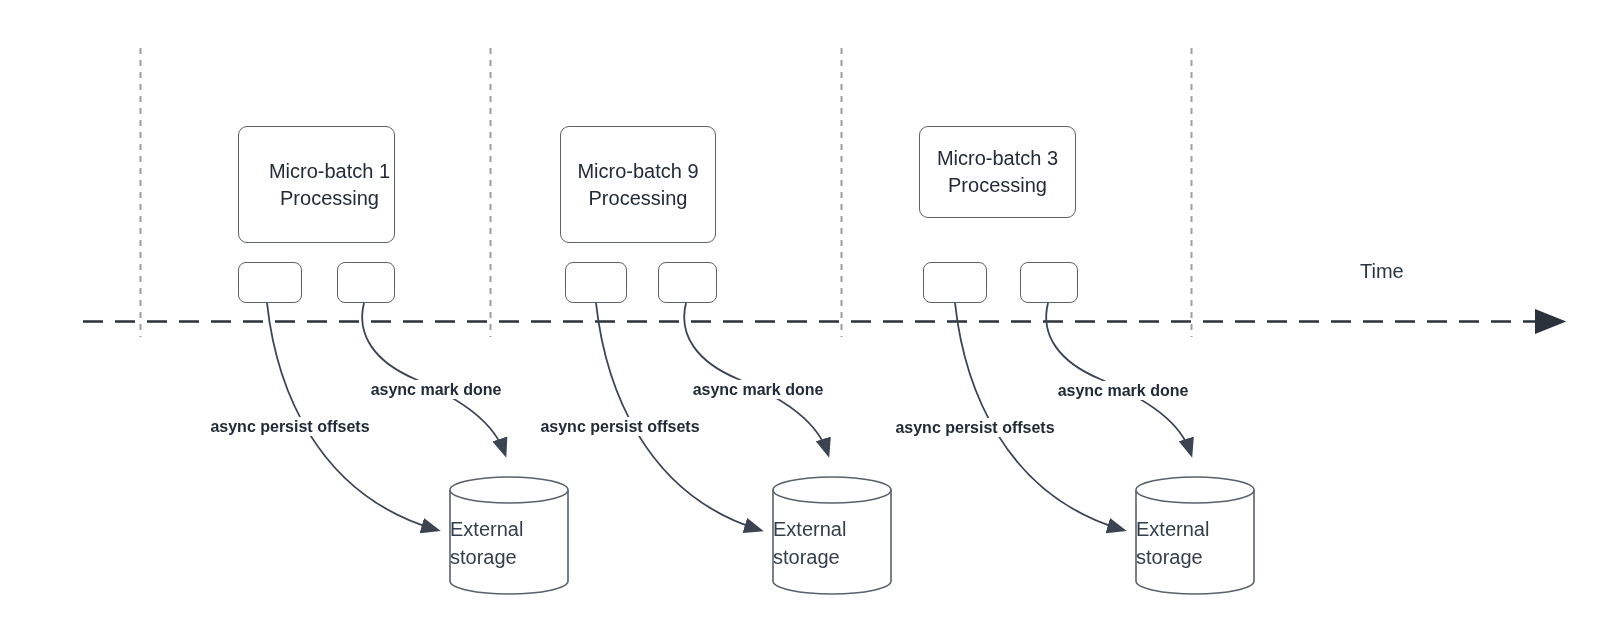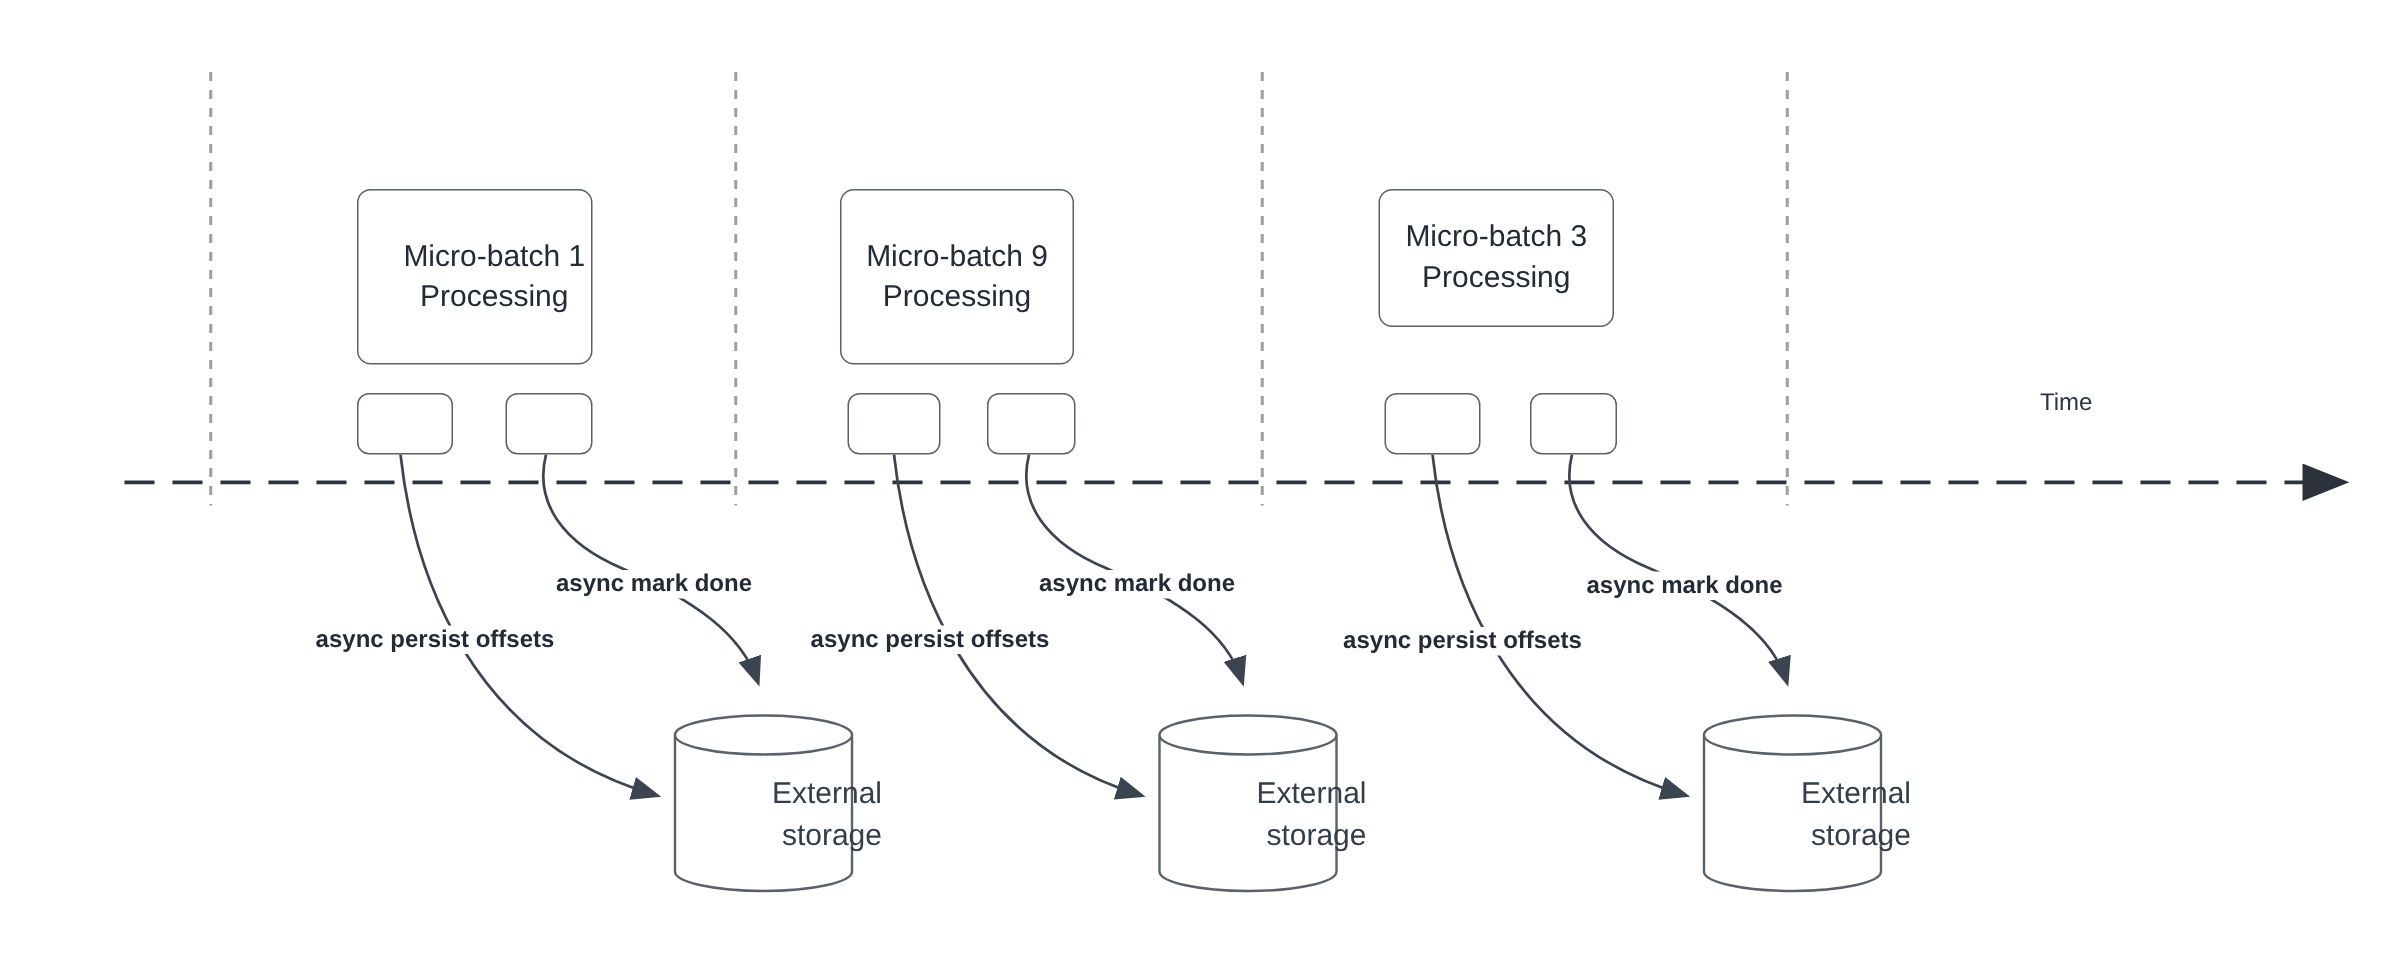--- a/index.html
+++ b/index.html
@@ -41,44 +41,43 @@
     background: #ffffff;
     border: 1.6px solid #5a616b;
     border-radius: 8px;
     width: 62px;
     height: 41px;
     top: 262px;
   }
   .storage-label {
     position: absolute;
     width: 118px;
-    text-align: right;
+    text-align: left;
     font-size: 20px;
     line-height: 28px;
     color: #333e4a;
     top: 515px;
-    padding-left: 20px;
   }
   .flow-label {
     position: absolute;
     transform: translateX(-50%);
     background: #ffffff;
     padding: 0 3px;
     font-size: 16px;
     font-weight: bold;
     line-height: 19px;
     color: #222b36;
     white-space: nowrap;
     text-align: right;
   }
   .time-label {
     position: absolute;
     left: 1360px;
     top: 260px;
-    font-size: 16px;
+    font-size: 20px;
     color: #2c3540;
   }
   .line1, .line2 { display: block; }
 </style>
 </head>
 <body>
 
 <div class="stage">
 
   <svg class="layer" width="1600" height="642" viewBox="0 0 1600 642">

